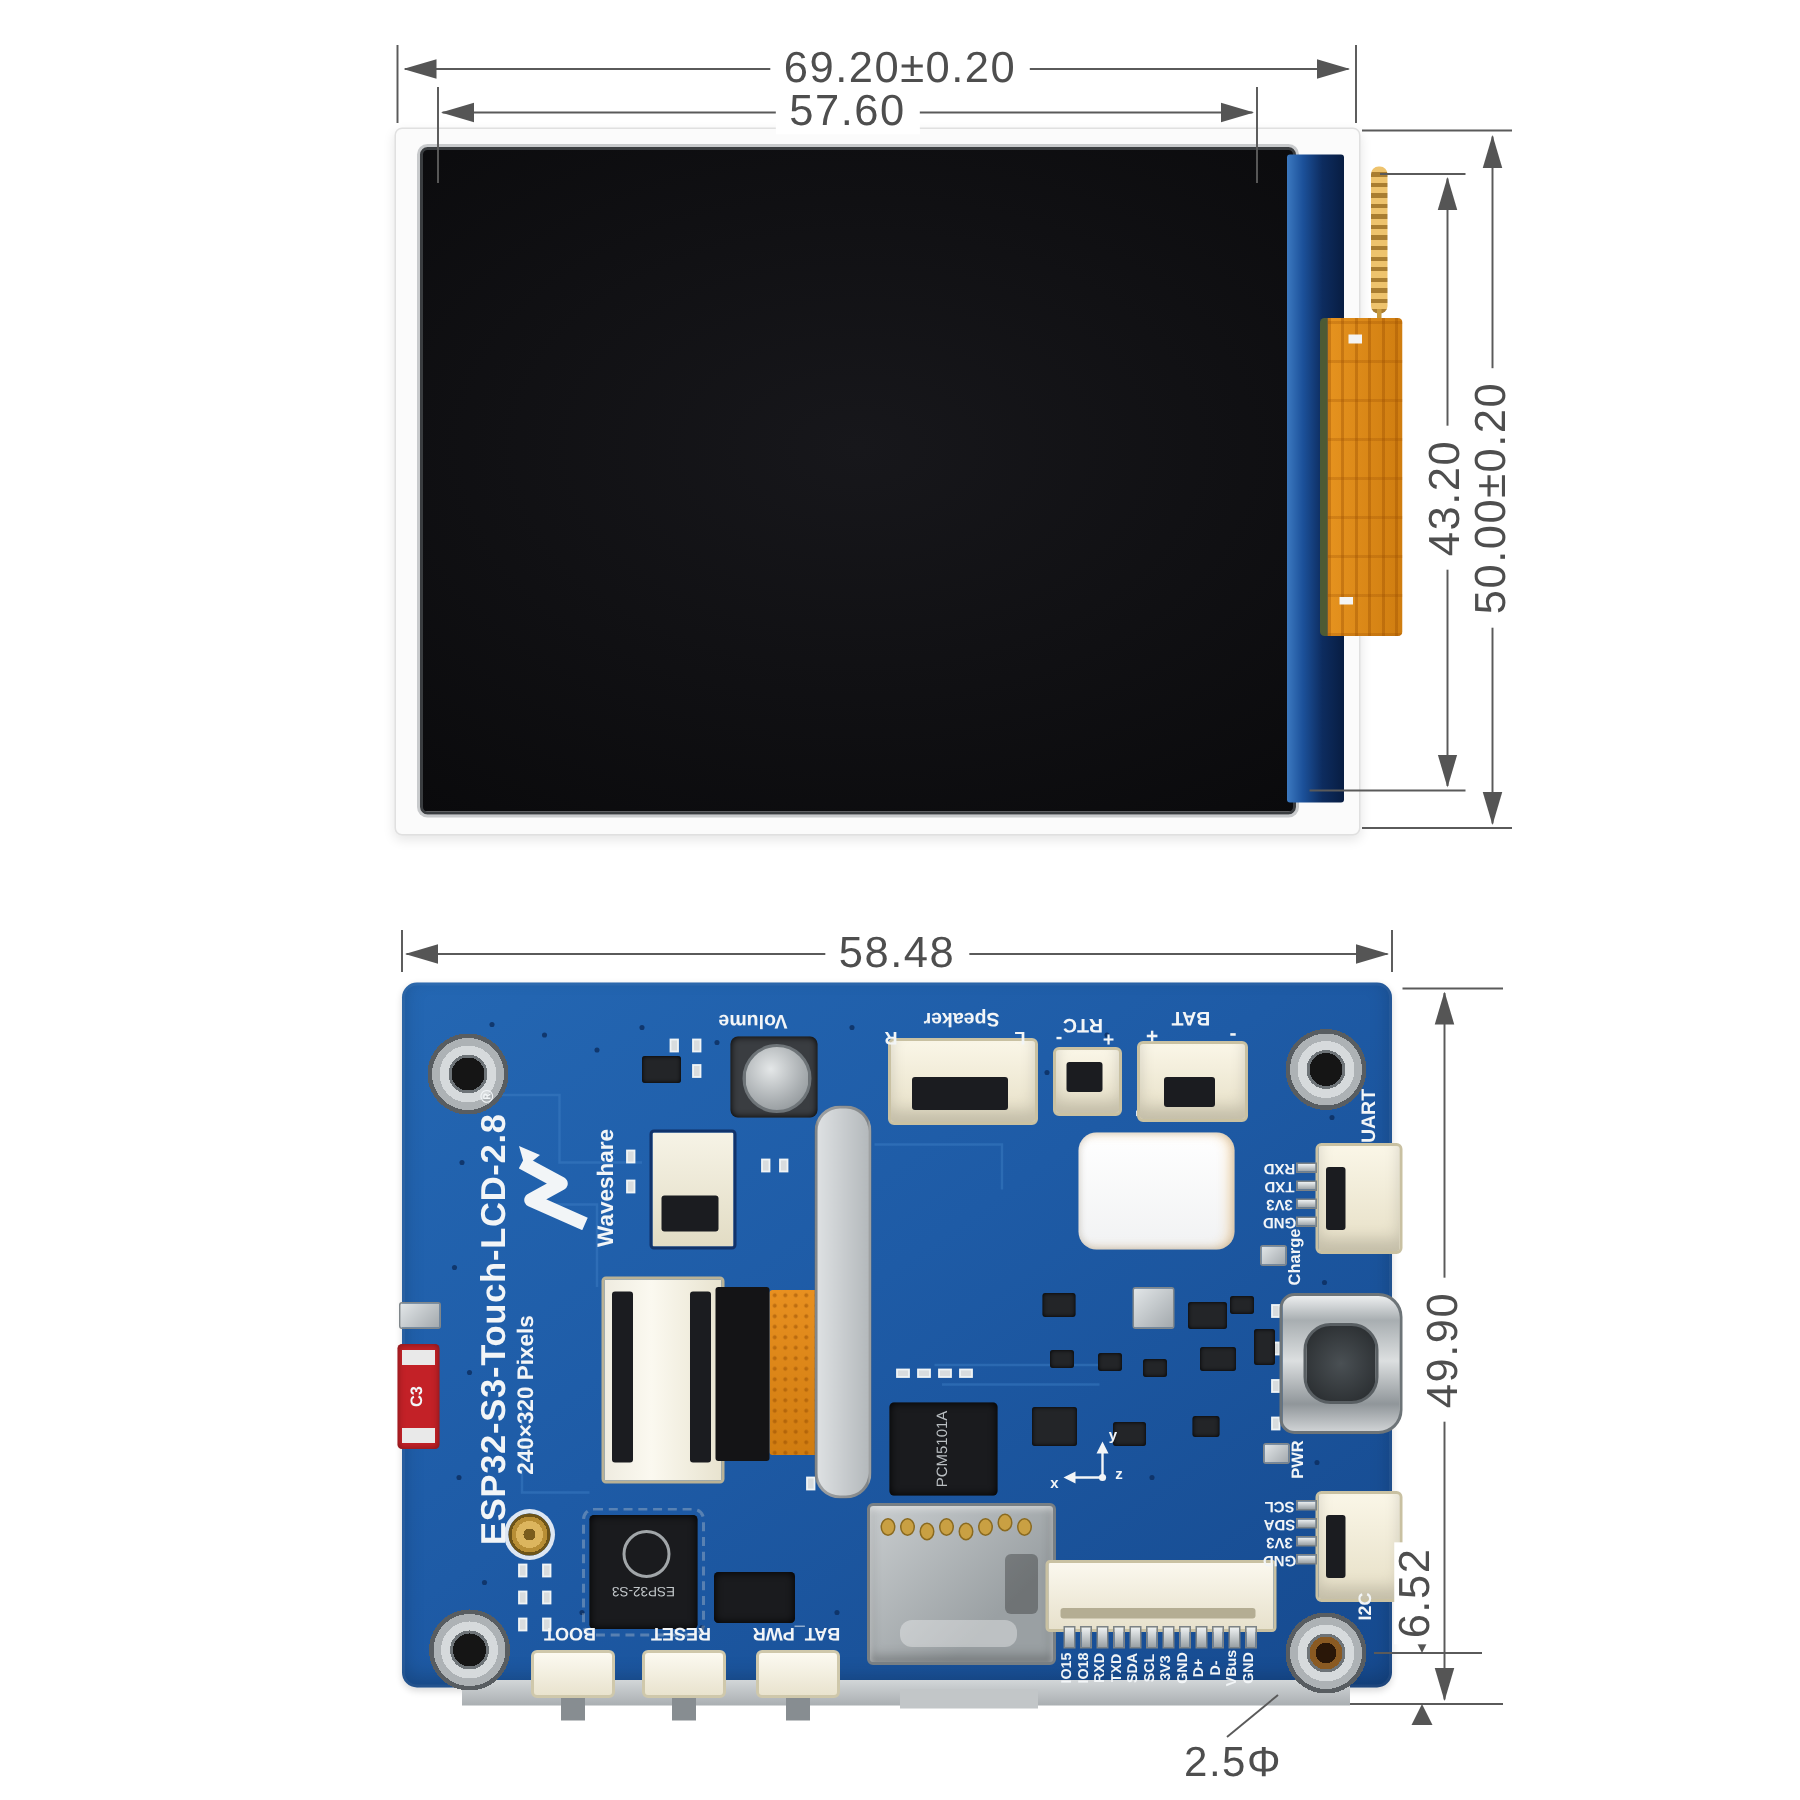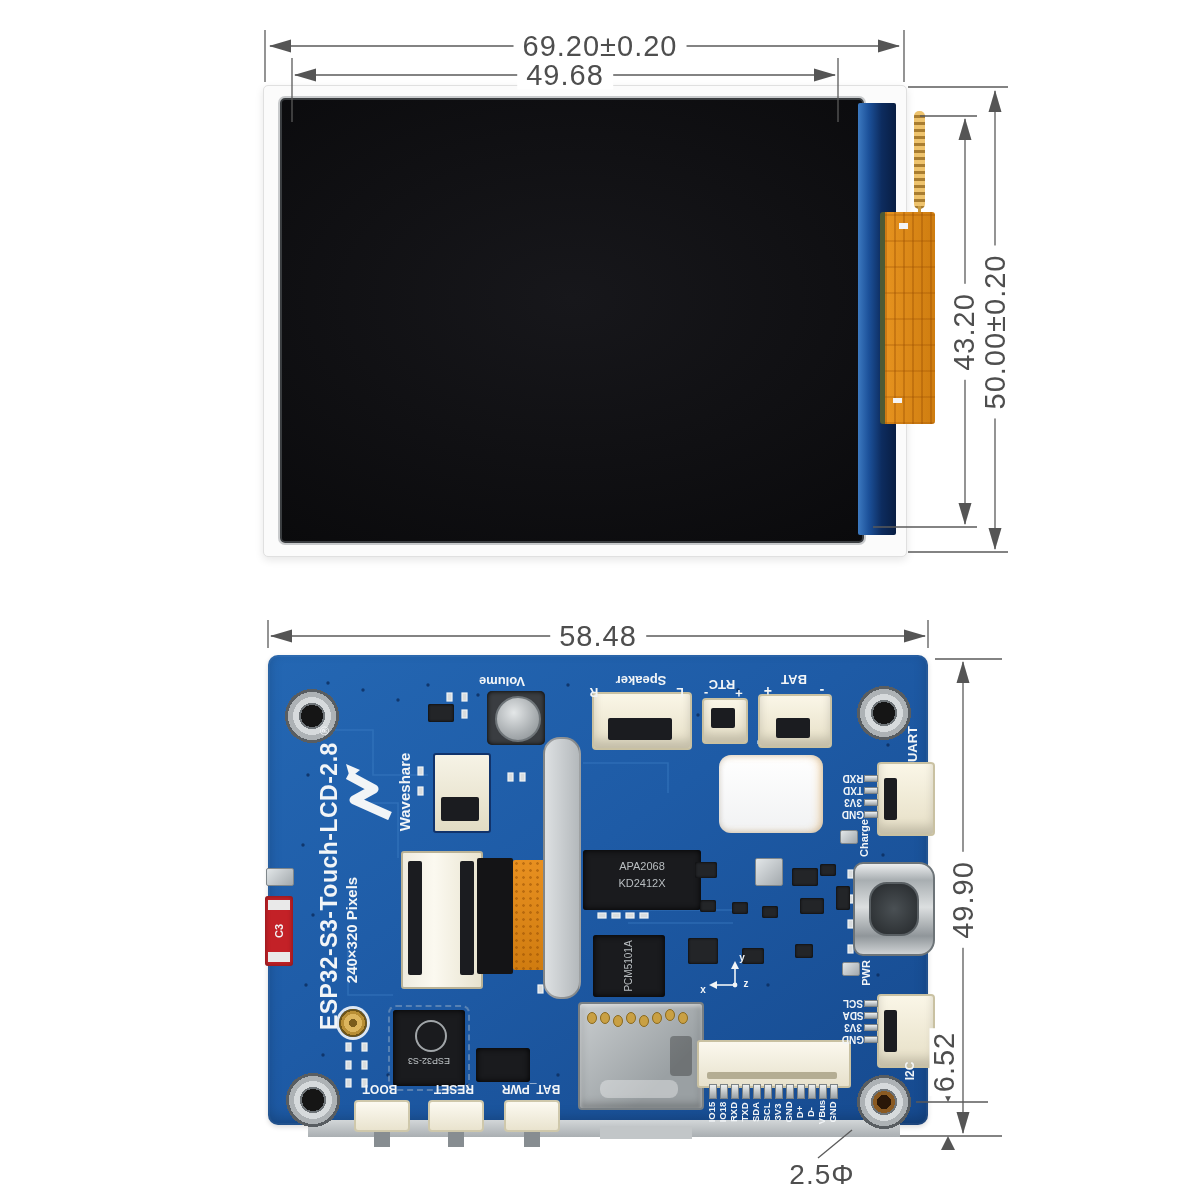--- a/index.html
+++ b/index.html
@@ -205,24 +205,20 @@
   <div class="abs" style="left:265px;top:896px;width:28px;height:70px;background:#c32127;border-radius:3px;
               box-shadow:inset 0 0 5px rgba(0,0,0,.4)"></div>
   <div class="abs" style="left:268px;top:900px;width:22px;height:10px;background:#e9e9e9"></div>
   <div class="abs" style="left:268px;top:952px;width:22px;height:10px;background:#e9e9e9"></div>
   <div class="smd metal" style="left:266px;top:868px;width:26px;height:16px"></div>
 
   <div class="abs" style="left:339px;top:1009px;width:28px;height:28px;border-radius:50%;
               background:radial-gradient(circle,#7a5c1c 0 4px,#dcb55e 4px 9px,#b88e35 9px 12px,#6e5418 12px 14px);
               box-shadow:0 0 0 3px rgba(255,255,255,.85), 0 0 0 6px rgba(255,255,255,0)"></div>
 
-  <div class="chip" style="left:583px;top:850px;width:118px;height:52px;font-size:11px;line-height:1.5;padding-top:8px">
-    <div>APA2068</div>
-    <div>KD2412X</div>
-  </div>
   <div class="chip" style="left:593px;top:935px;width:72px;height:62px">
     <div class="silk v" style="left:36px;top:31px;font-size:10px;color:#b9bec1;font-weight:normal">PCM5101A</div>
   </div>
   <div class="chip" style="left:393px;top:1010px;width:72px;height:76px;outline:2px dashed rgba(200,205,210,.35);outline-offset:3px">
     <div class="abs" style="left:22px;top:10px;width:28px;height:28px;border:2px solid rgba(220,225,228,.7);border-radius:50%"></div>
     <div class="abs" style="left:0;right:0;top:46px;font-size:9px;color:#c3c8cb;transform:rotate(180deg)">ESP32-S3</div>
   </div>
   <div class="chip" style="left:476px;top:1048px;width:54px;height:34px"></div>
 
   <div class="smd metal" style="left:755px;top:858px;width:26px;height:26px"></div>
@@ -399,21 +395,21 @@
       <line x1="963" y1="900" x2="963" y2="1133" marker-end="url(#ah)"></line>
 
       <path d="M818,1158 L852,1130"></path>
     </g>
 
     <polygon points="948,1102 941,1088 955,1088" fill="#555"></polygon>
     <polygon points="948,1136 941,1150 955,1150" fill="#555"></polygon>
   </svg>
 
   <div class="dim" style="left:600px;top:46px">69.20±0.20</div>
-  <div class="dim" style="left:565px;top:75px">49.68</div>
+  <div class="dim" style="left:565px;top:75px">57.60</div>
   <div class="dim v" style="left:964px;top:332px">43.20</div>
   <div class="dim v" style="left:995px;top:332px">50.00±0.20</div>
   <div class="dim" style="left:598px;top:636px">58.48</div>
   <div class="dim v" style="left:963px;top:900px">49.90</div>
   <div class="dim v" style="left:944px;top:1062px;padding:0 4px">6.52</div>
   <div class="dim" style="left:822px;top:1175px;font-size:28px">2.5Φ</div>
 
 </div>
 
 </body></html>

